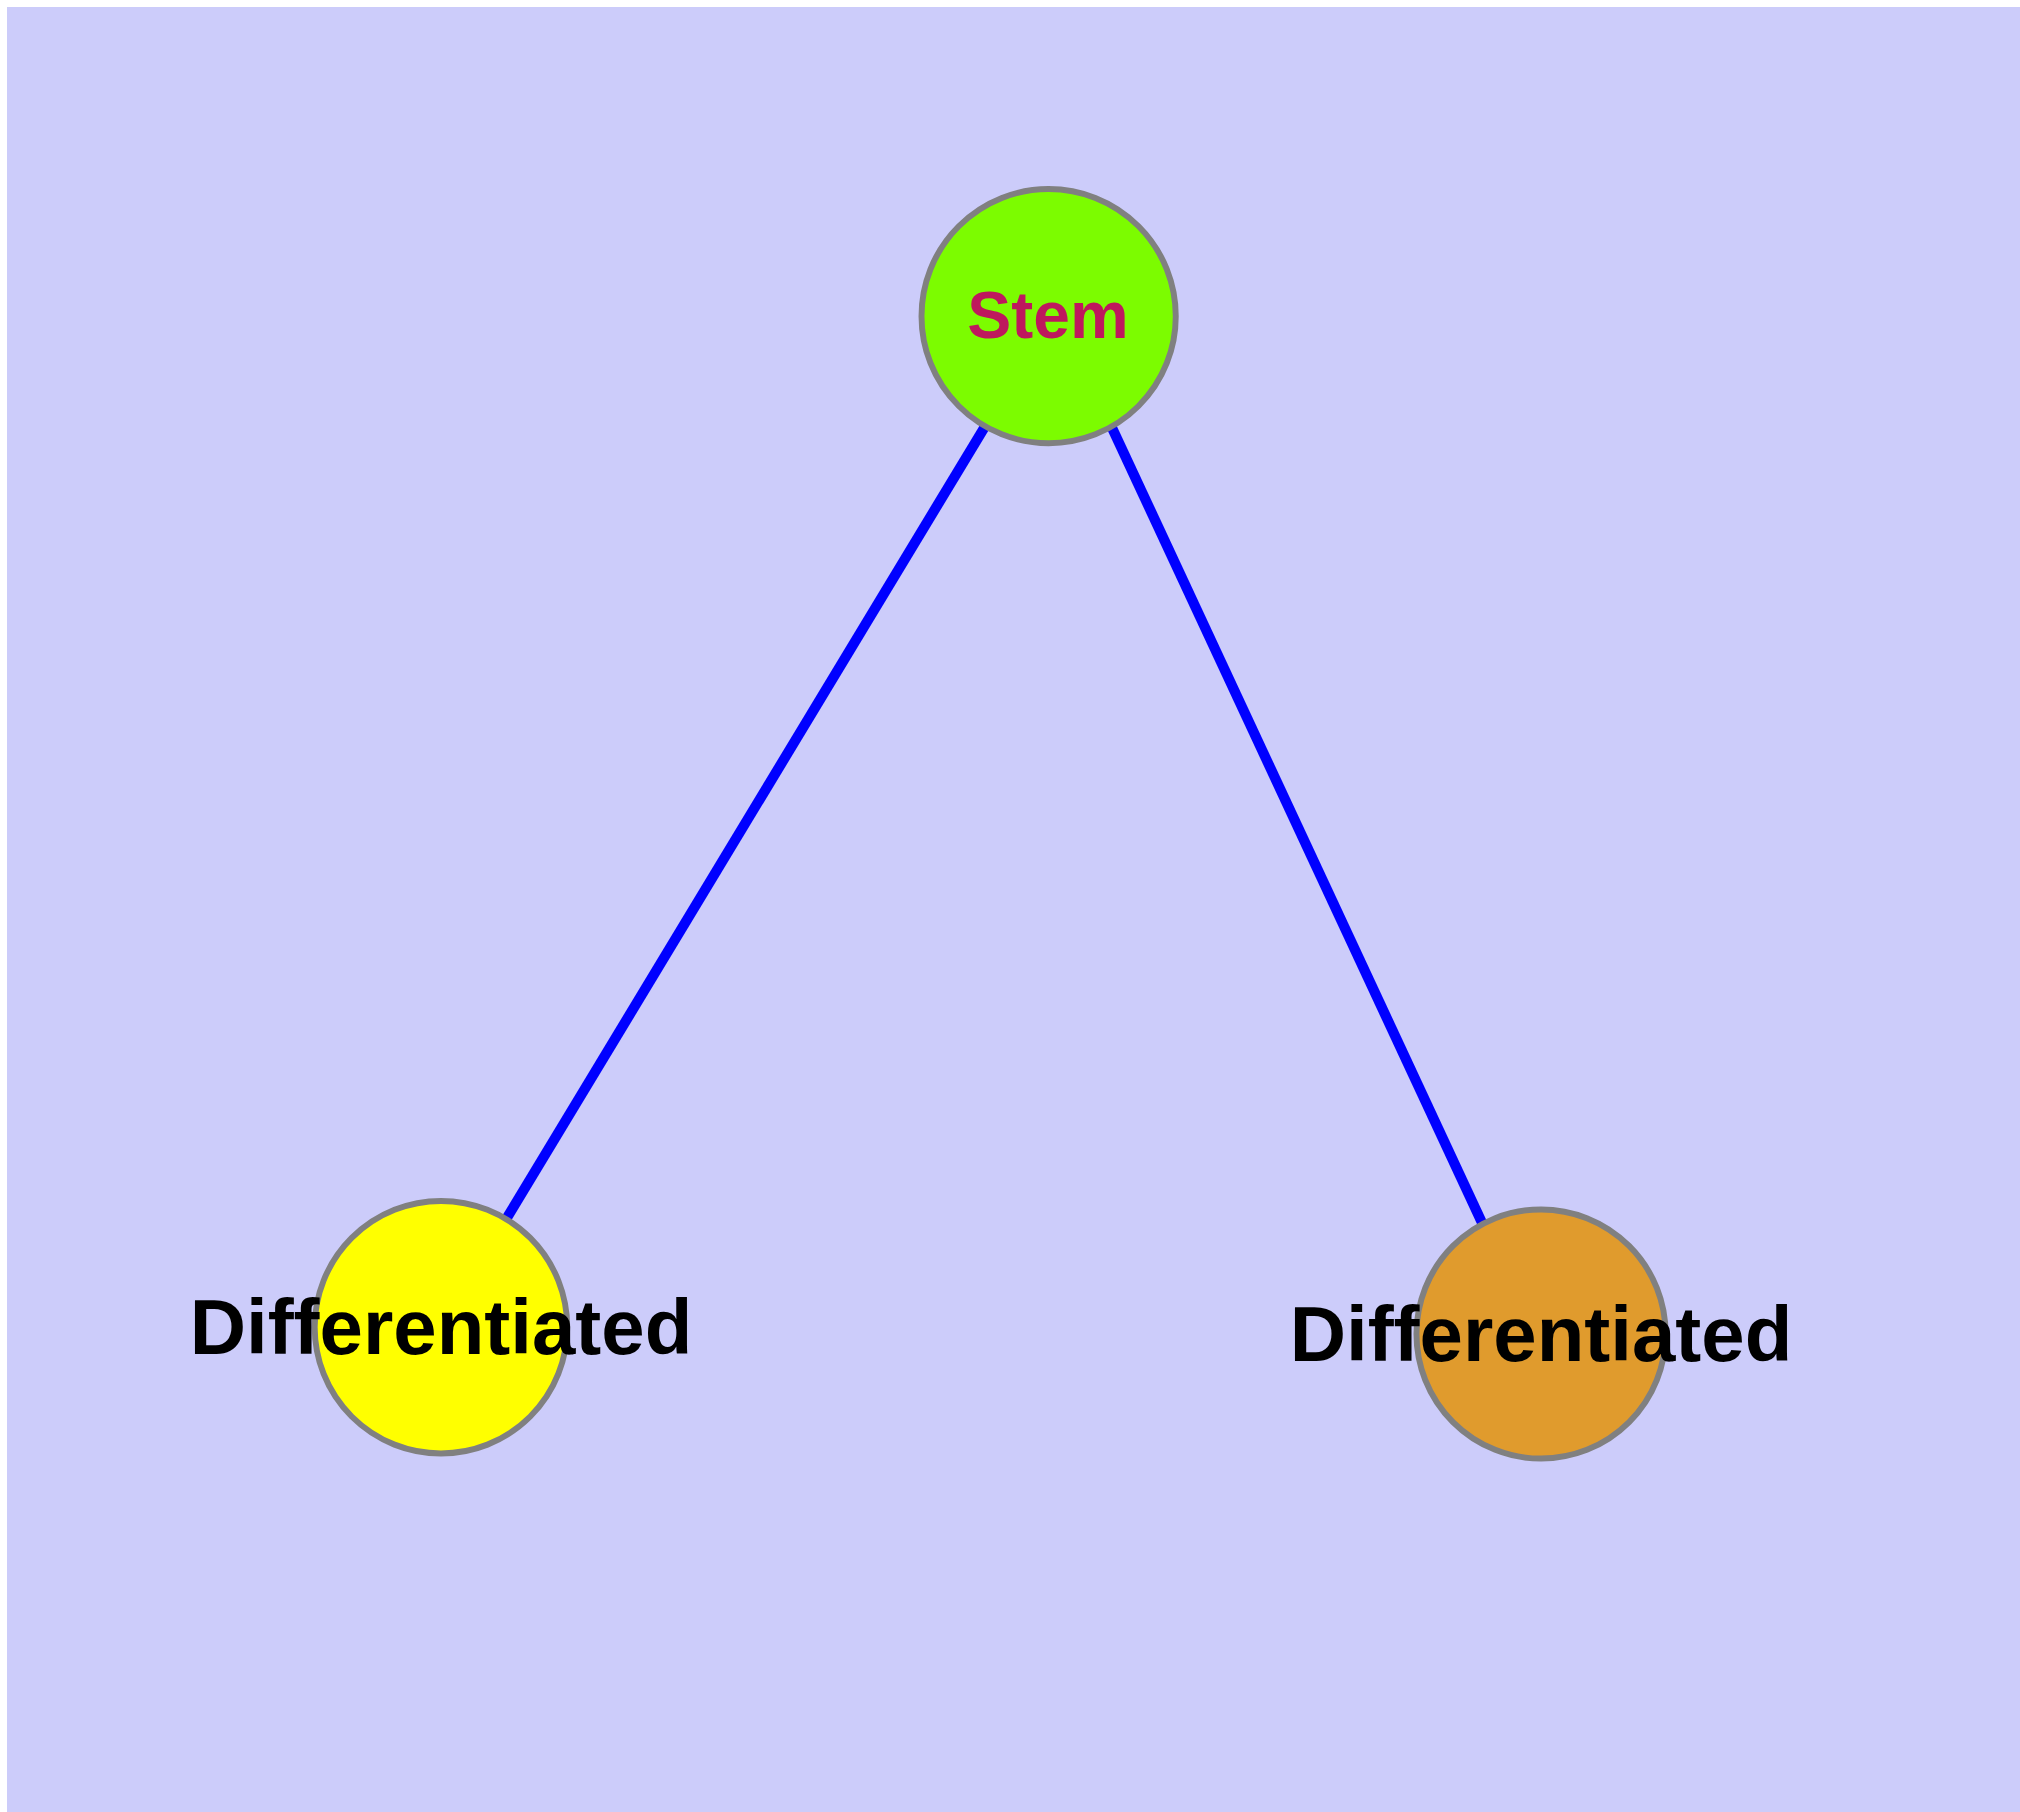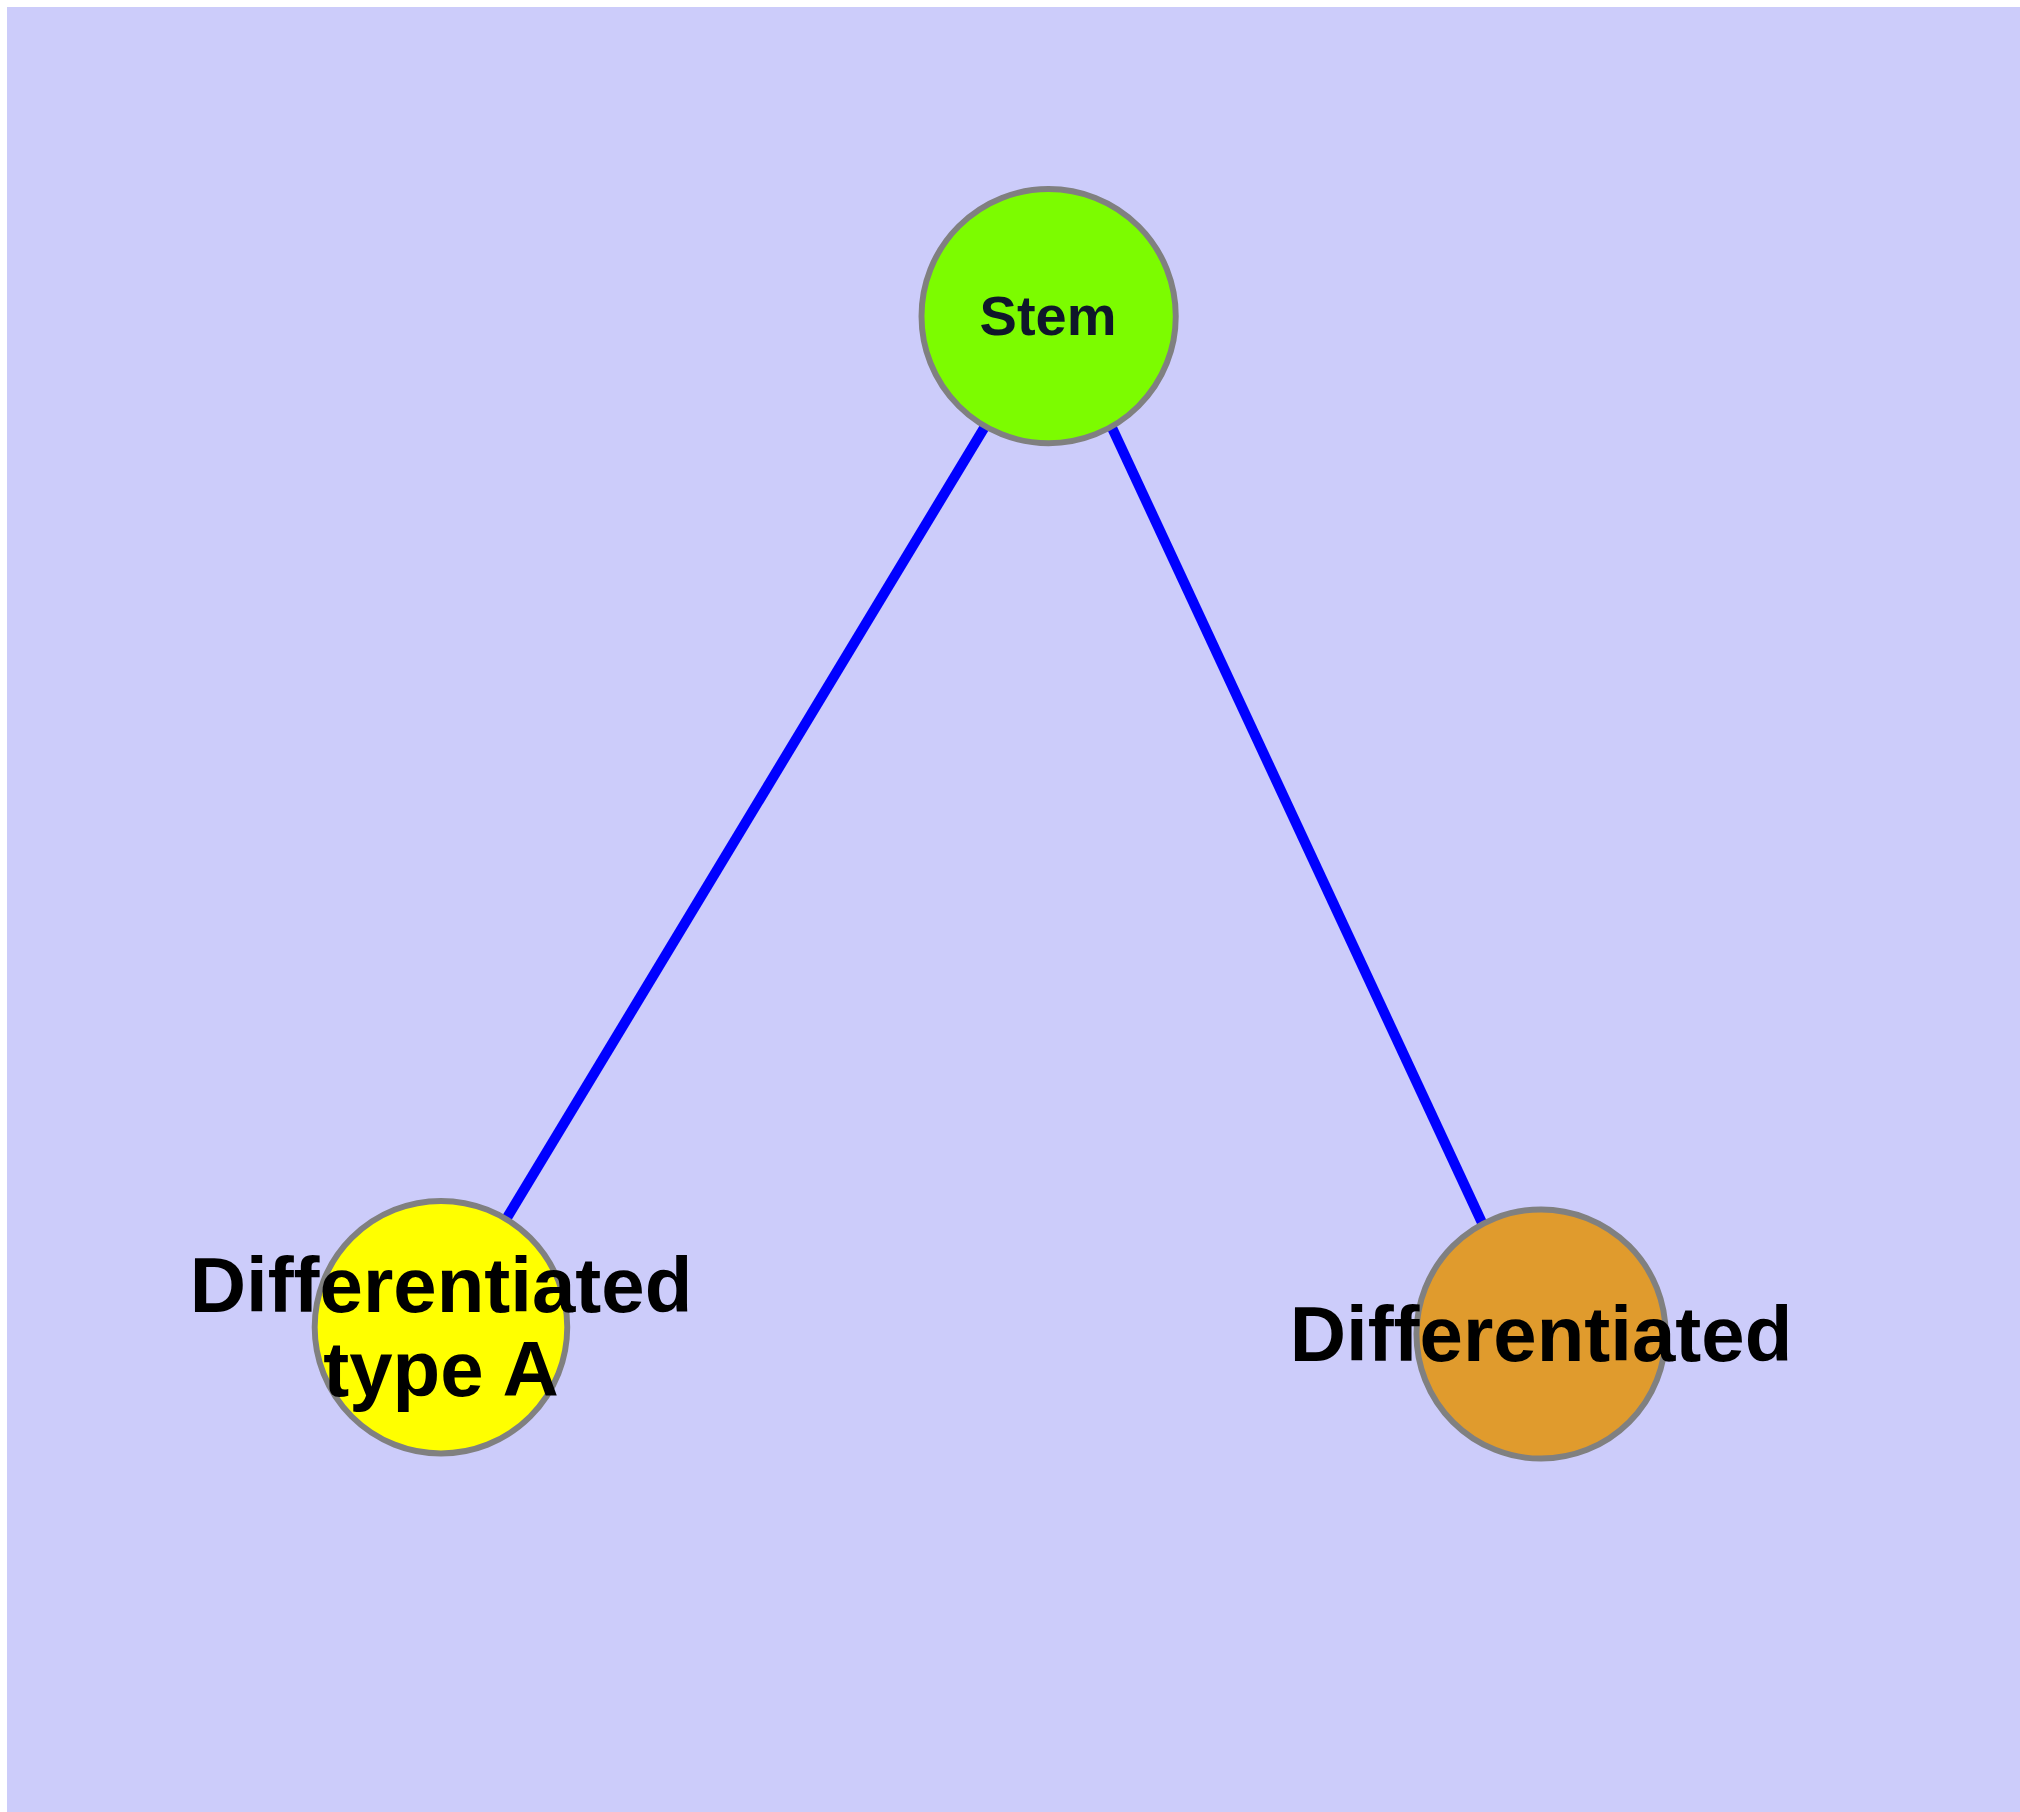--- a/index.html
+++ b/index.html
@@ -89,27 +89,26 @@
       <line class="edge-line" x1="1311" y1="503" x2="1748" y2="1442" stroke="#0000ff" stroke-width="12"></line>
     </g>
 
     <g>
       <circle class="node-circle" cx="1237" cy="373" r="150" fill="#7cfc00" stroke="#808080" stroke-width="7"></circle>
       <circle class="node-circle" cx="520" cy="1566" r="149" fill="#ffff00" stroke="#808080" stroke-width="7"></circle>
       <circle class="node-circle" cx="1818" cy="1574" r="147" fill="#e09b2d" stroke="#808080" stroke-width="7"></circle>
     </g>
   </svg>
 
-  <div class="node-label" id="label-stem" style="left: 1048px; top: 316px; font-size: 56px; color: #0f172a;">
+  <div class="node-label" id="label-stem" style="left: 1048px; top: 316px; font-size: 66px; color: #be185d;">
     <span class="label-line">Stem</span>
   </div>
 
   <div class="node-label" id="label-diffA" style="left: 441px; top: 1327px; font-size: 78px; color: rgb(0, 0, 0);">
     <span class="label-line">Differentiated</span>
-    <span class="label-line">type A</span>
   </div>
 
   <div class="node-label" id="label-diffB" style="left: 1541px; top: 1334px; font-size: 78px; color: rgb(0, 0, 0);">
     <span class="label-line">Differentiated</span>
   </div>
 
 </div>
 
 
 </body></html>

